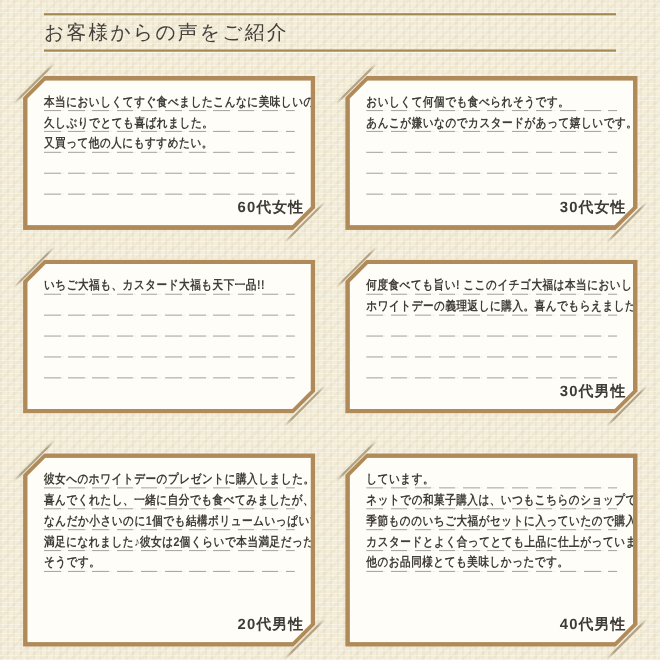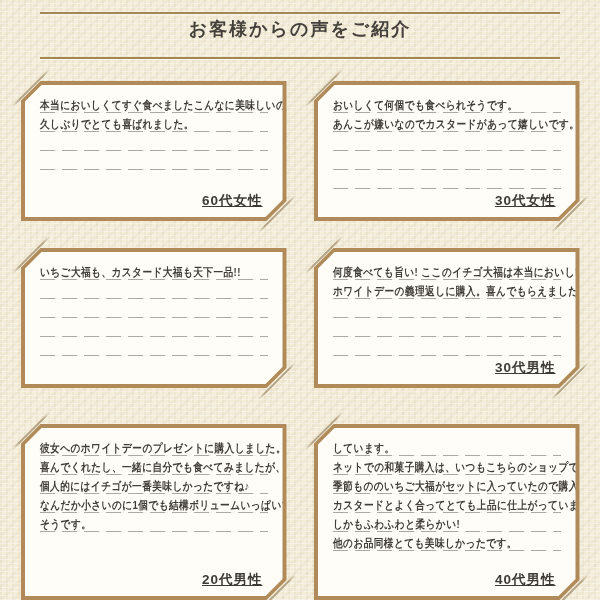--- a/index.html
+++ b/index.html
@@ -22,25 +22,24 @@
   .header {
     margin: 12px 40px 0 40px;
   }
   .hline {
     height: 2px;
     background: #a2874f;
     box-shadow: 0 1px 0 rgba(255,255,255,0.55);
   }
   .title {
     margin: 0;
-    padding: 4px 0 17px 0;
-    text-align: center;
+    padding: 4px 0 5px 0;
     font-size: 18px;
     line-height: 22px;
-    font-weight: bold;
+    font-weight: normal;
     letter-spacing: 2px;
     color: #44403a;
   }
 
   
   .cards-area {
     width: 559px;
     margin: 22px auto 0 auto;
   }
   .row {
@@ -90,27 +89,26 @@
     transform: scale(0.84, 1);
     transform-origin: 0 50%;
     font-size: 11.5px;
     font-weight: bold;
     color: #413d38;
     letter-spacing: 0.5px;
   }
 
   .reviewer {
     position: absolute;
-    right: 20px;
+    right: 6px;
     bottom: 7px;
     font-size: 13.5px;
     font-weight: bold;
     letter-spacing: 1px;
     color: #3e3b36;
-    text-decoration: underline;
   }
 
   
   .crease {
     position: absolute;
     width: 52px;
     height: 2px;
     background: linear-gradient(90deg, rgba(179,163,133,0) 0%, #b3a385 18%, #b3a385 82%, rgba(179,163,133,0) 100%);
     transform: rotate(-45deg);
   }
@@ -132,20 +130,21 @@
 
     <div class="row r1">
       <article class="card">
         <div class="crease tl"></div>
         <div class="crease br"></div>
         <div class="card-frame">
           <div class="card-inner">
             <div class="card-lines">
                 <div class="t-line"><span>本当においしくてすぐ食べましたこんなに美味しいのは</span></div>
                 <div class="t-line"><span>久しぶりでとても喜ばれました。</span></div>
+                <div class="t-line"><span>又買って他の人にもすすめたい。</span></div>
                 <div class="t-line"></div>
                 <div class="t-line"></div>
               </div>
             <div class="reviewer">60代女性</div>
           </div>
         </div>
       </article>
       <article class="card">
         <div class="crease tl"></div>
         <div class="crease br"></div>
@@ -200,39 +199,38 @@
 
     <div class="row r3">
       <article class="card tall">
         <div class="crease tl"></div>
         <div class="crease br"></div>
         <div class="card-frame">
           <div class="card-inner">
             <div class="card-lines">
                 <div class="t-line"><span>彼女へのホワイトデーのプレゼントに購入しました。</span></div>
                 <div class="t-line"><span>喜んでくれたし、一緒に自分でも食べてみましたが、</span></div>
-                <div class="t-line"><span>個人的にはイチゴが一番美味しかったですね♪</span></div>
                 <div class="t-line"><span>なんだか小さいのに1個でも結構ボリュームいっぱいで</span></div>
+                <div class="t-line"><span>満足になれました♪彼女は2個くらいで本当満足だった</span></div>
                 <div class="t-line"><span>そうです。</span></div>
               </div>
             <div class="reviewer">20代男性</div>
           </div>
         </div>
       </article>
       <article class="card tall">
         <div class="crease tl"></div>
         <div class="crease br"></div>
         <div class="card-frame">
           <div class="card-inner">
             <div class="card-lines">
                 <div class="t-line"><span>しています。</span></div>
                 <div class="t-line"><span>ネットでの和菓子購入は、いつもこちらのショップで</span></div>
                 <div class="t-line"><span>季節もののいちご大福がセットに入っていたので購入</span></div>
                 <div class="t-line"><span>カスタードとよく合ってとても上品に仕上がっています。</span></div>
-                <div class="t-line"><span>しかもふわふわと柔らかい!</span></div>
                 <div class="t-line"><span>他のお品同様とても美味しかったです。</span></div>
               </div>
             <div class="reviewer">40代男性</div>
           </div>
         </div>
       </article>
     </div>
 
   </main>
 </div>

